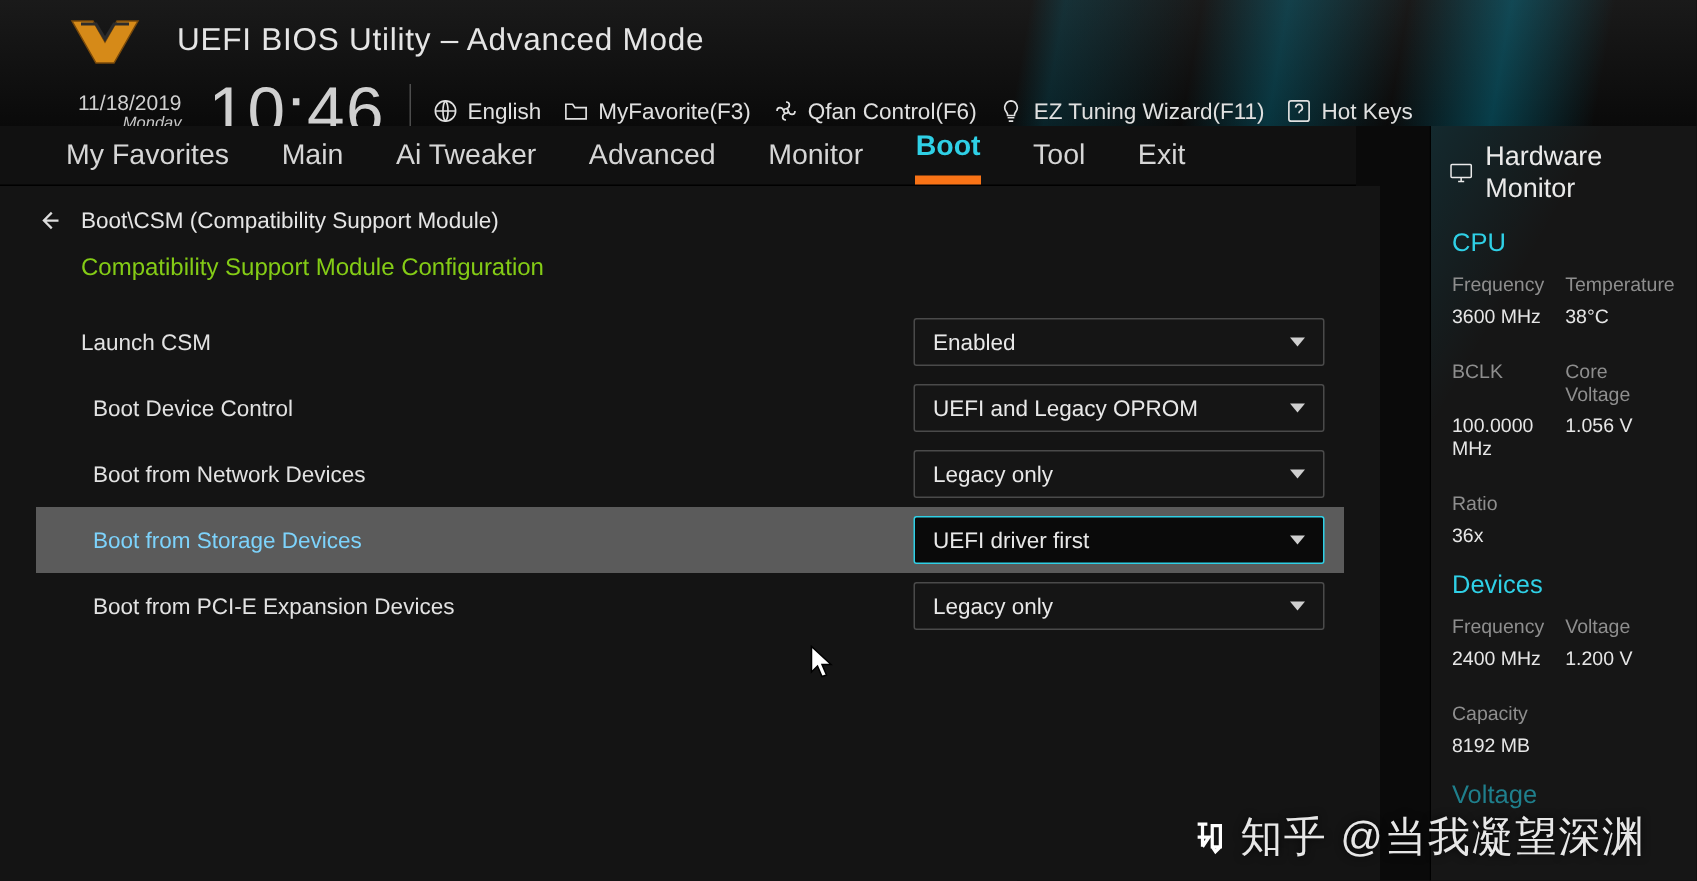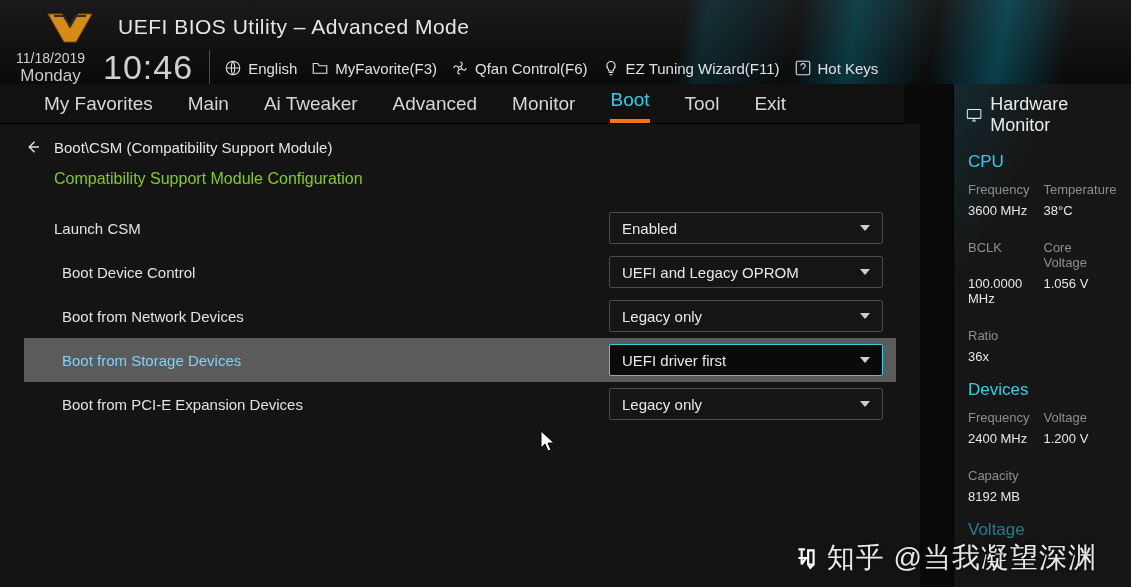--- a/index.html
+++ b/index.html
@@ -17,40 +17,40 @@
   .title-row {
     display:flex; align-items:center; gap:18px;
     padding: 6px 10px 0 40px; color:#e8e8e8;
   }
   .logo { width:60px; height:42px; display:flex; align-items:center; justify-content:center; }
   .title { font-size:21px; font-weight:400; letter-spacing:.5px; color:#e5e5e5; }
   .info-row {
     display:flex; align-items:center; gap:14px;
     padding: 0 10px 6px 16px; color:#d0d0d0; font-size:14px;
   }
-  .date-block { text-align:center; line-height:1.15; font-size:13px; margin-right:4px;}
+  .date-block { text-align:right; line-height:1.15; font-size:13px; margin-right:4px;margin-left:36px;}
   .date-block .d1 { font-size:14px; }
-  .date-block .d2 { font-size:17px; color:#c8c8c8;}
-  .clock { font-size:34px; font-weight:400; letter-spacing:1px; display:flex; align-items:flex-start; }
+  .date-block .d2 { font-size:11px; color:#c8c8c8;font-style:italic;}
+  .clock { font-size:45px; font-weight:400; letter-spacing:1px; display:flex; align-items:flex-start; }
   .clock sup { font-size:16px; margin-left:2px; margin-top:4px; }
   .vdiv { width:1px; height:36px; background:rgba(120,120,120,.6); }
   .hbtn {
     display:inline-flex; align-items:flex-end; gap:6px; cursor:pointer;
     font-size:15px; color:#e0e0e0; white-space:nowrap;
   }
   .hbtn svg { width:18px; height:18px; stroke:#e0e0e0; fill:none; stroke-width:1.5; }
   
   .tabs {
     display:flex; align-items:flex-end; gap:35px;
     padding: 0 12px 0 44px; height:40px; background:#111;
     border-bottom:1px solid #000;
     position:absolute; left:0; right:227px; top:84px;
   }
   .tab { font-size:19px; color:#d6d6d6; padding-bottom:8px; cursor:pointer; }
-  .tab.active { color:#2fd0e6; border-bottom:4px solid #f97316; }
+  .tab.active { color:#2fd0e6; border-bottom:6px solid #f97316;font-weight:bold; }
   
   .main {
     position:absolute; top:124px; left:0; right:211px; bottom:0;
     background:#141414; padding:14px 24px 0 24px; overflow:hidden;
   }
   .crumb {
     display:flex; align-items:center; gap:12px; font-size:15px; color:#e5e5e5;
     margin-bottom:14px;
   }
   .crumb .arrow { width:18px; height:18px; stroke:#ddd; fill:none; stroke-width:2; cursor:pointer;}

